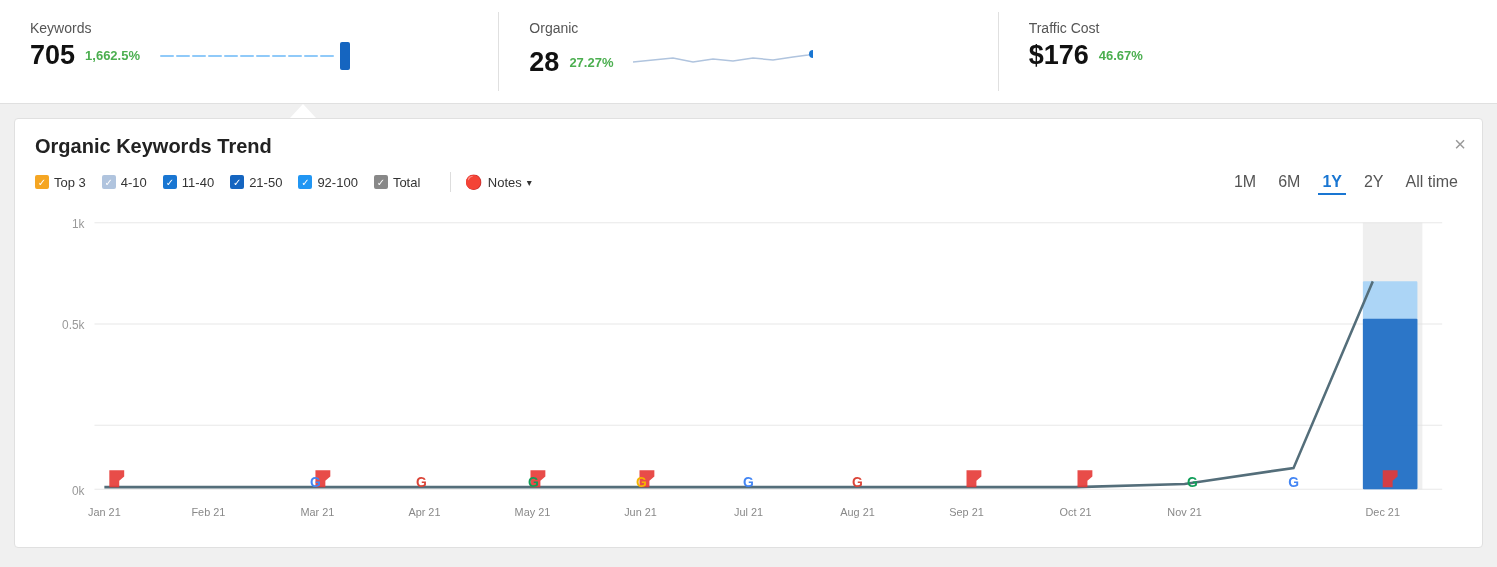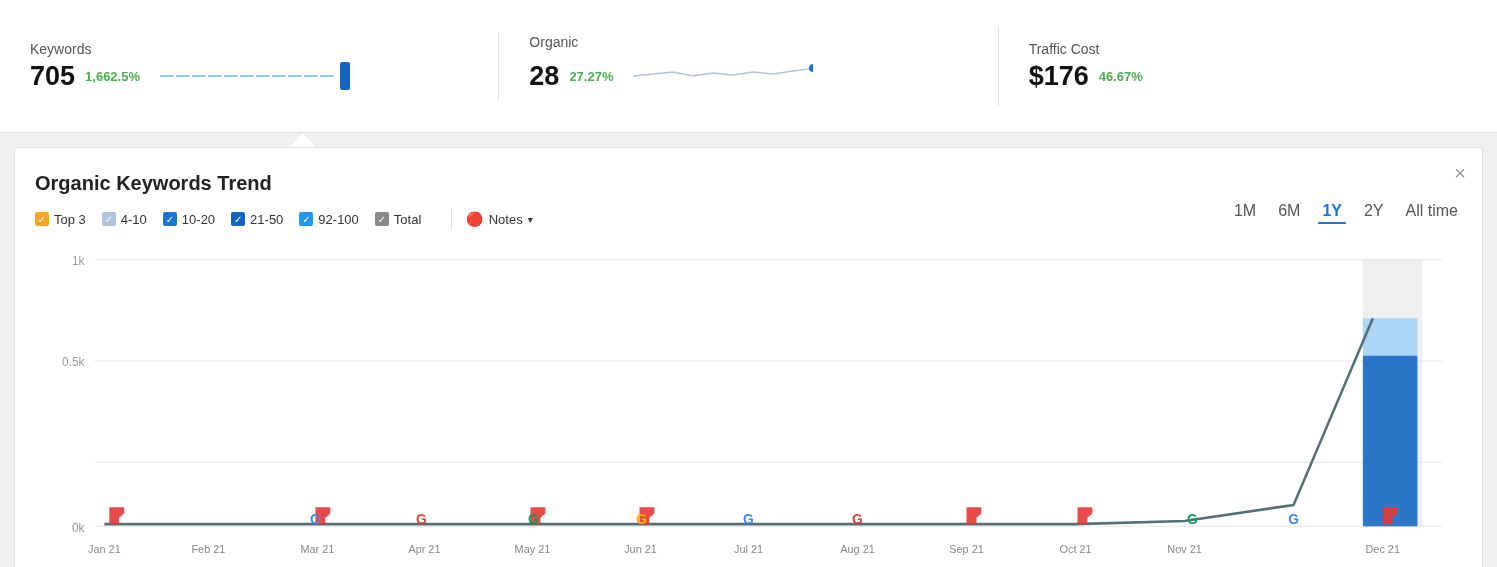--- a/index.html
+++ b/index.html
@@ -10,22 +10,21 @@
       height: 567px;
       overflow: hidden;
     }
 
     
     .metrics-bar {
       display: flex;
       background: #fff;
       border-bottom: 1px solid #e0e0e0;
       padding: 12px 0;
-      height: 133px;
-      align-items: center;
+      height: 104px;
     }
     .metric-block {
       flex: 1;
       padding: 8px 30px;
       border-right: 1px solid #e0e0e0;
     }
     .metric-block:last-child { border-right: none; }
     .metric-label {
       font-size: 14px;
       color: #555;
@@ -72,21 +71,21 @@
 
     
     .traffic-spark { display: inline-block; }
 
     
     .chart-panel {
       background: #fff;
       margin: 0 14px;
       border: 1px solid #e0e0e0;
       border-radius: 4px;
-      padding: 24px 20px 10px 20px;
+      padding: 16px 20px 10px 20px;
       position: relative;
       height: 430px;
     }
     .chart-title {
       font-size: 20px;
       font-weight: bold;
       color: #222;
       margin-bottom: 14px;
     }
     .close-btn {
@@ -244,21 +243,21 @@
     <div class="legend-item">
       <span class="cb checked-orange">✓</span>
       <span>Top 3</span>
     </div>
     <div class="legend-item">
       <span class="cb checked-blue-light">✓</span>
       <span>4-10</span>
     </div>
     <div class="legend-item">
       <span class="cb checked-blue">✓</span>
-      <span>10-20</span>
+      <span>11-40</span>
     </div>
     <div class="legend-item">
       <span class="cb checked-blue2">✓</span>
       <span>21-50</span>
     </div>
     <div class="legend-item">
       <span class="cb checked-blue3">✓</span>
       <span>92-100</span>
     </div>
     <div class="legend-item">

